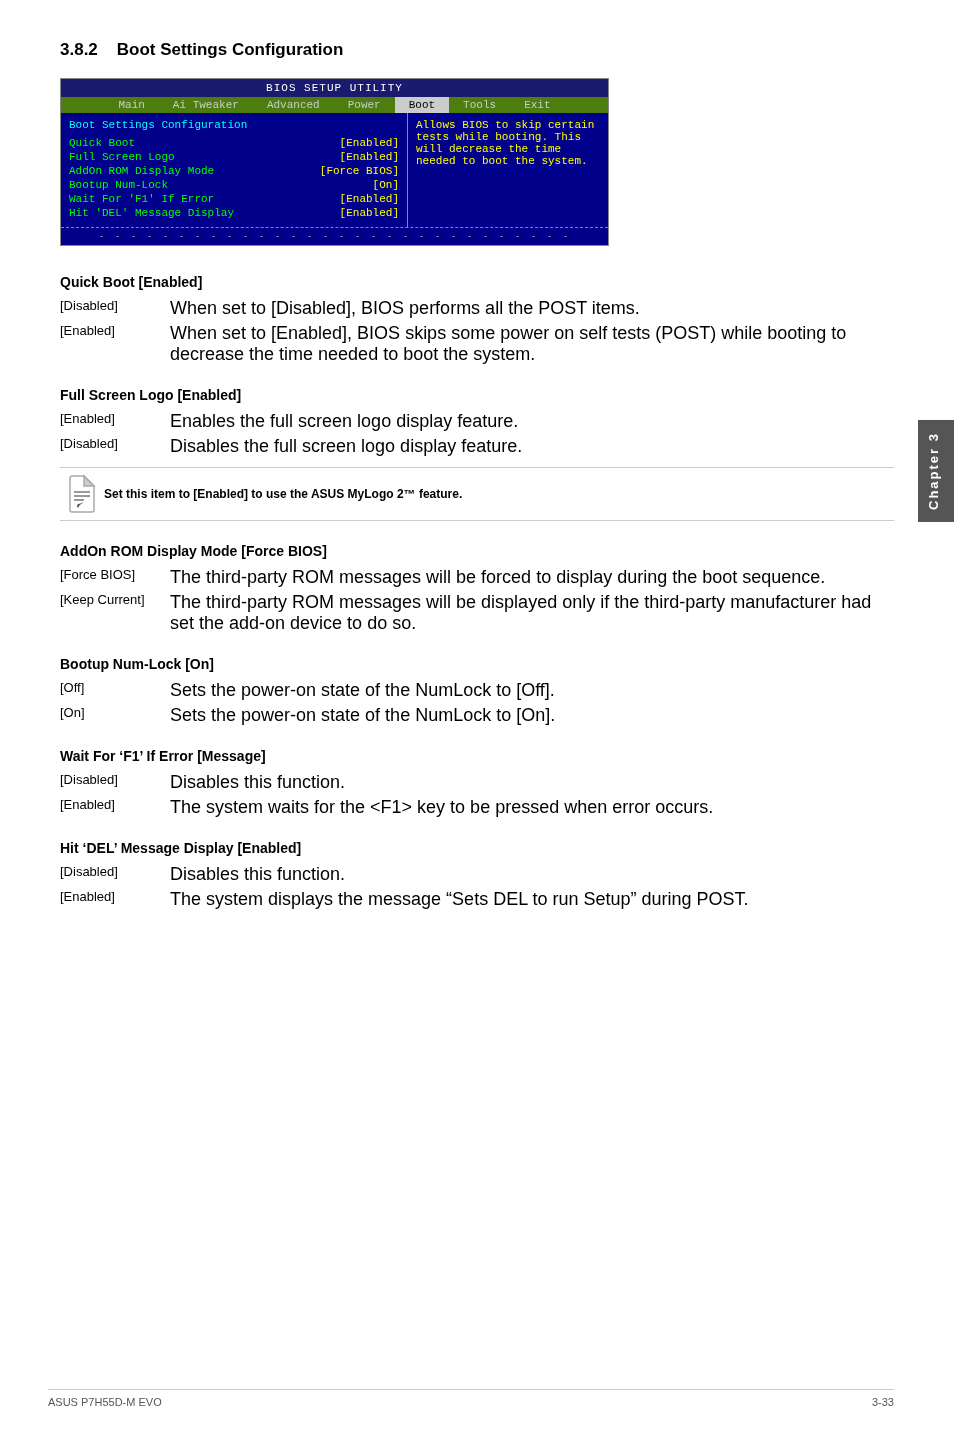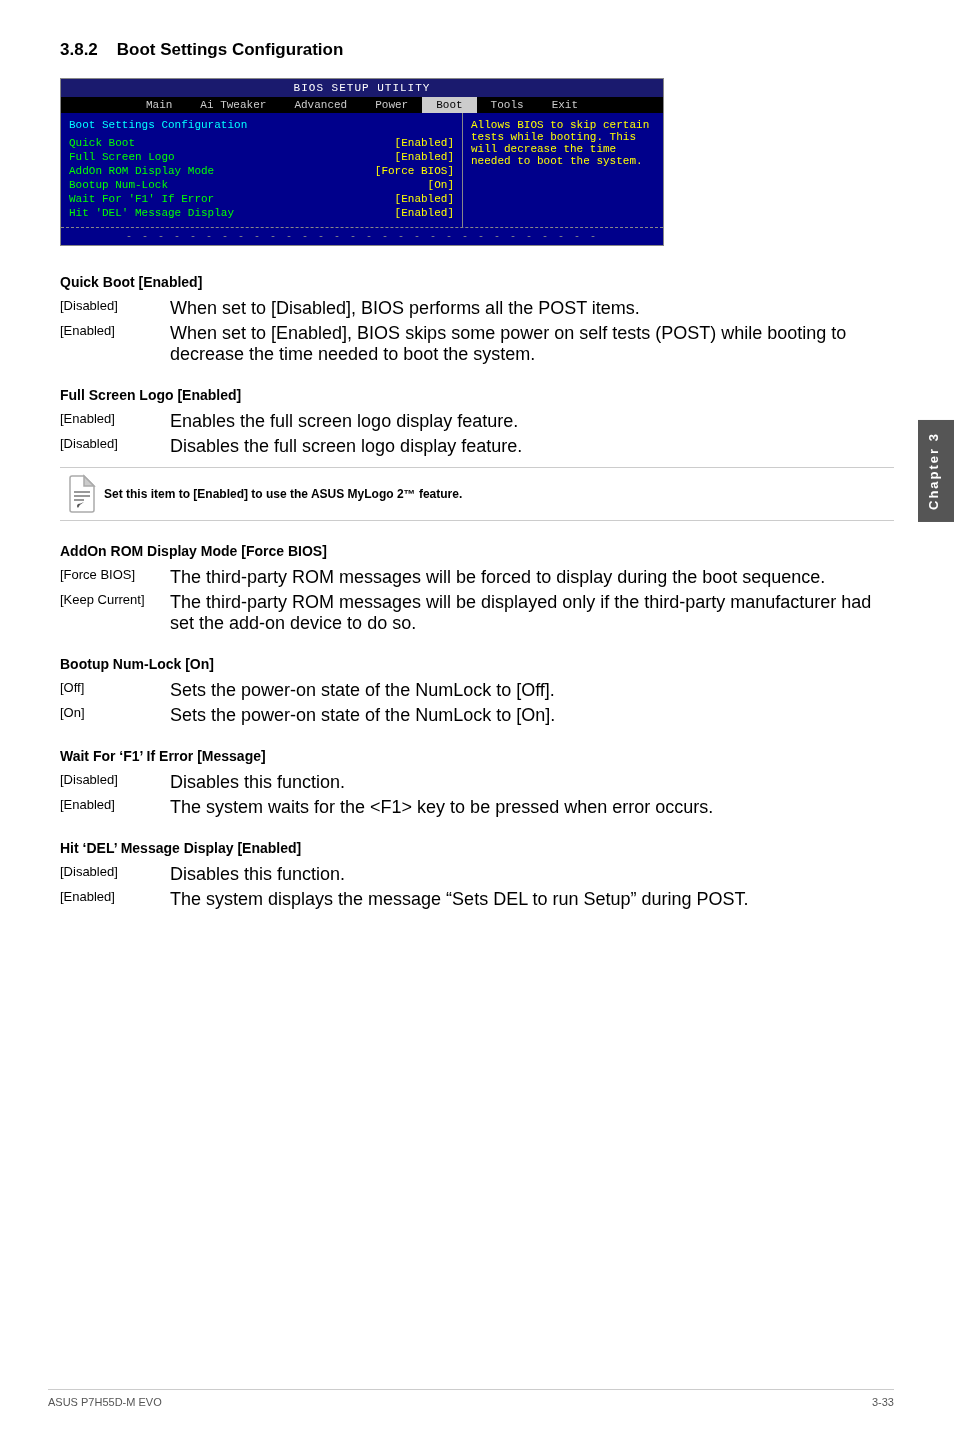--- a/index.html
+++ b/index.html
@@ -21,34 +21,34 @@
     }
 
     
     .bios-box {
       border: 1px solid #888;
       background: #1a1a6e;
       color: #fff;
       font-family: 'Courier New', monospace;
       font-size: 11px;
       margin-bottom: 28px;
-      width: 604px;
+      width: 549px;
     }
     .bios-header {
       background: #1a1a6e;
       color: #fff;
       text-align: center;
       padding: 3px 6px;
       font-size: 11px;
       letter-spacing: 1px;
     }
     .bios-tabs {
       display: flex;
       justify-content: center;
-      background: #000000;
+      background: #4d7c0f;
     }
     .bios-tab {
       padding: 2px 14px;
       font-size: 11px;
       color: #ccc;
     }
     .bios-tab.active {
       background: #ccc;
       color: #000;
     }

